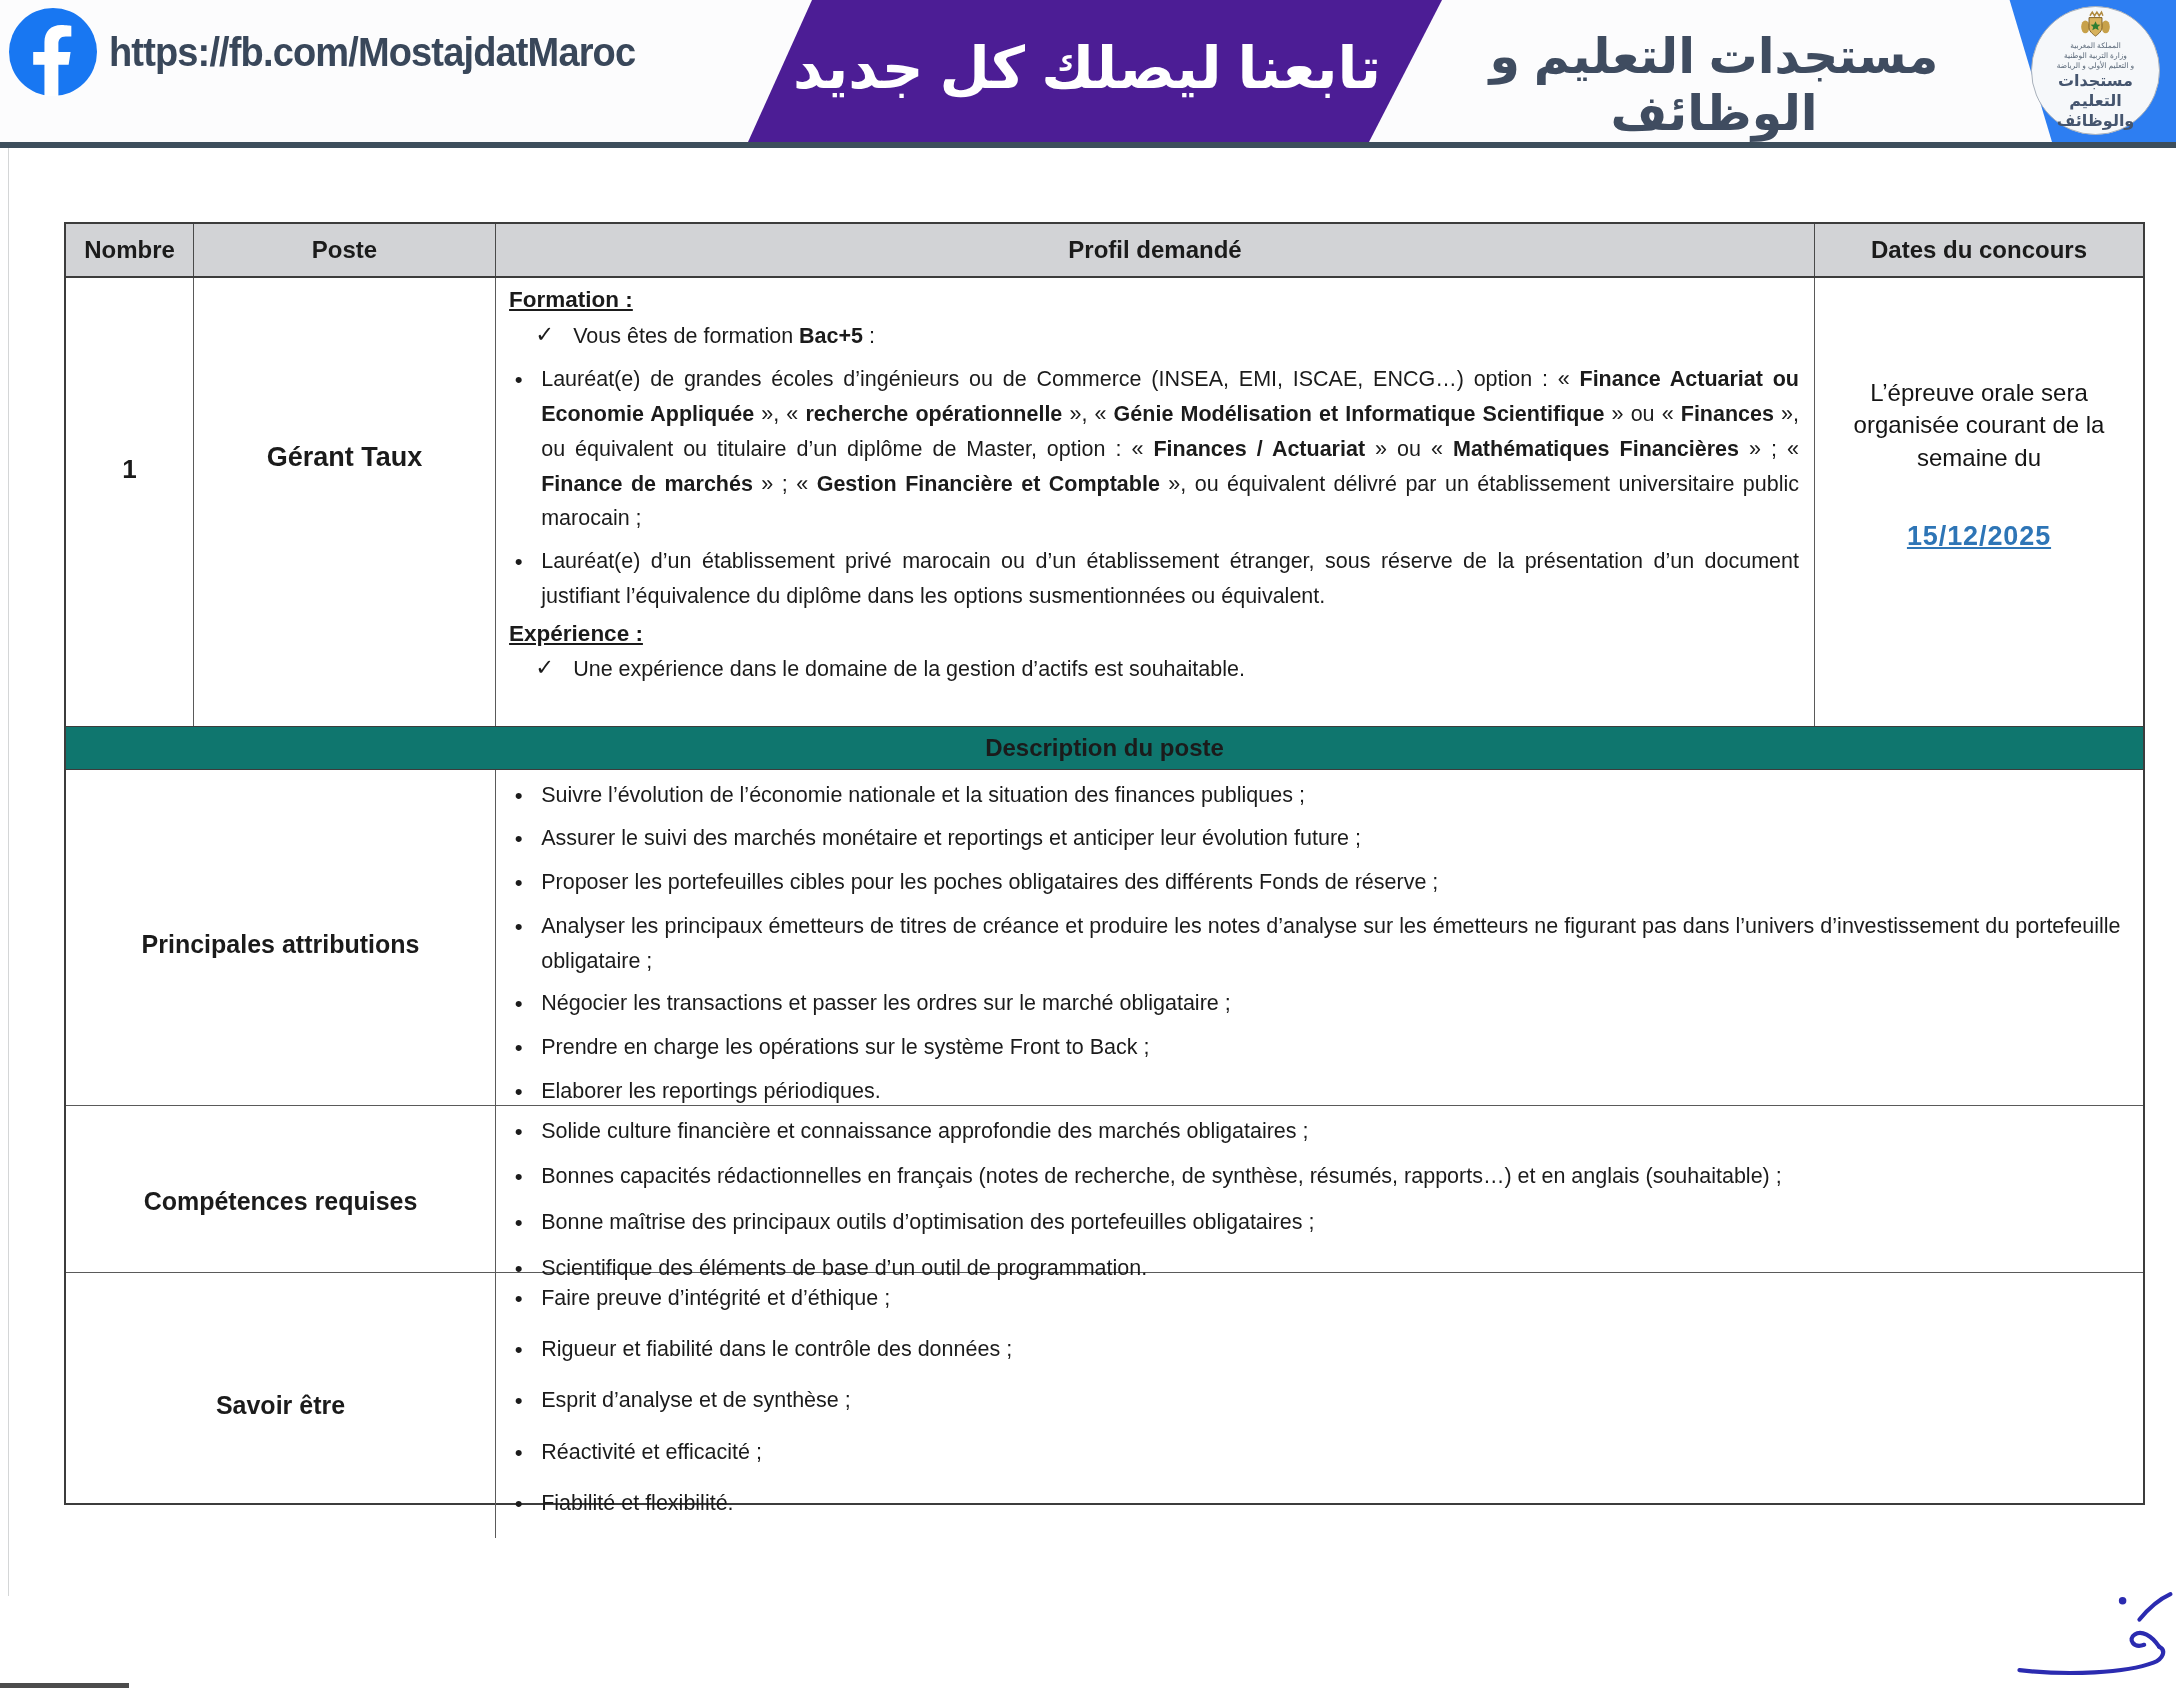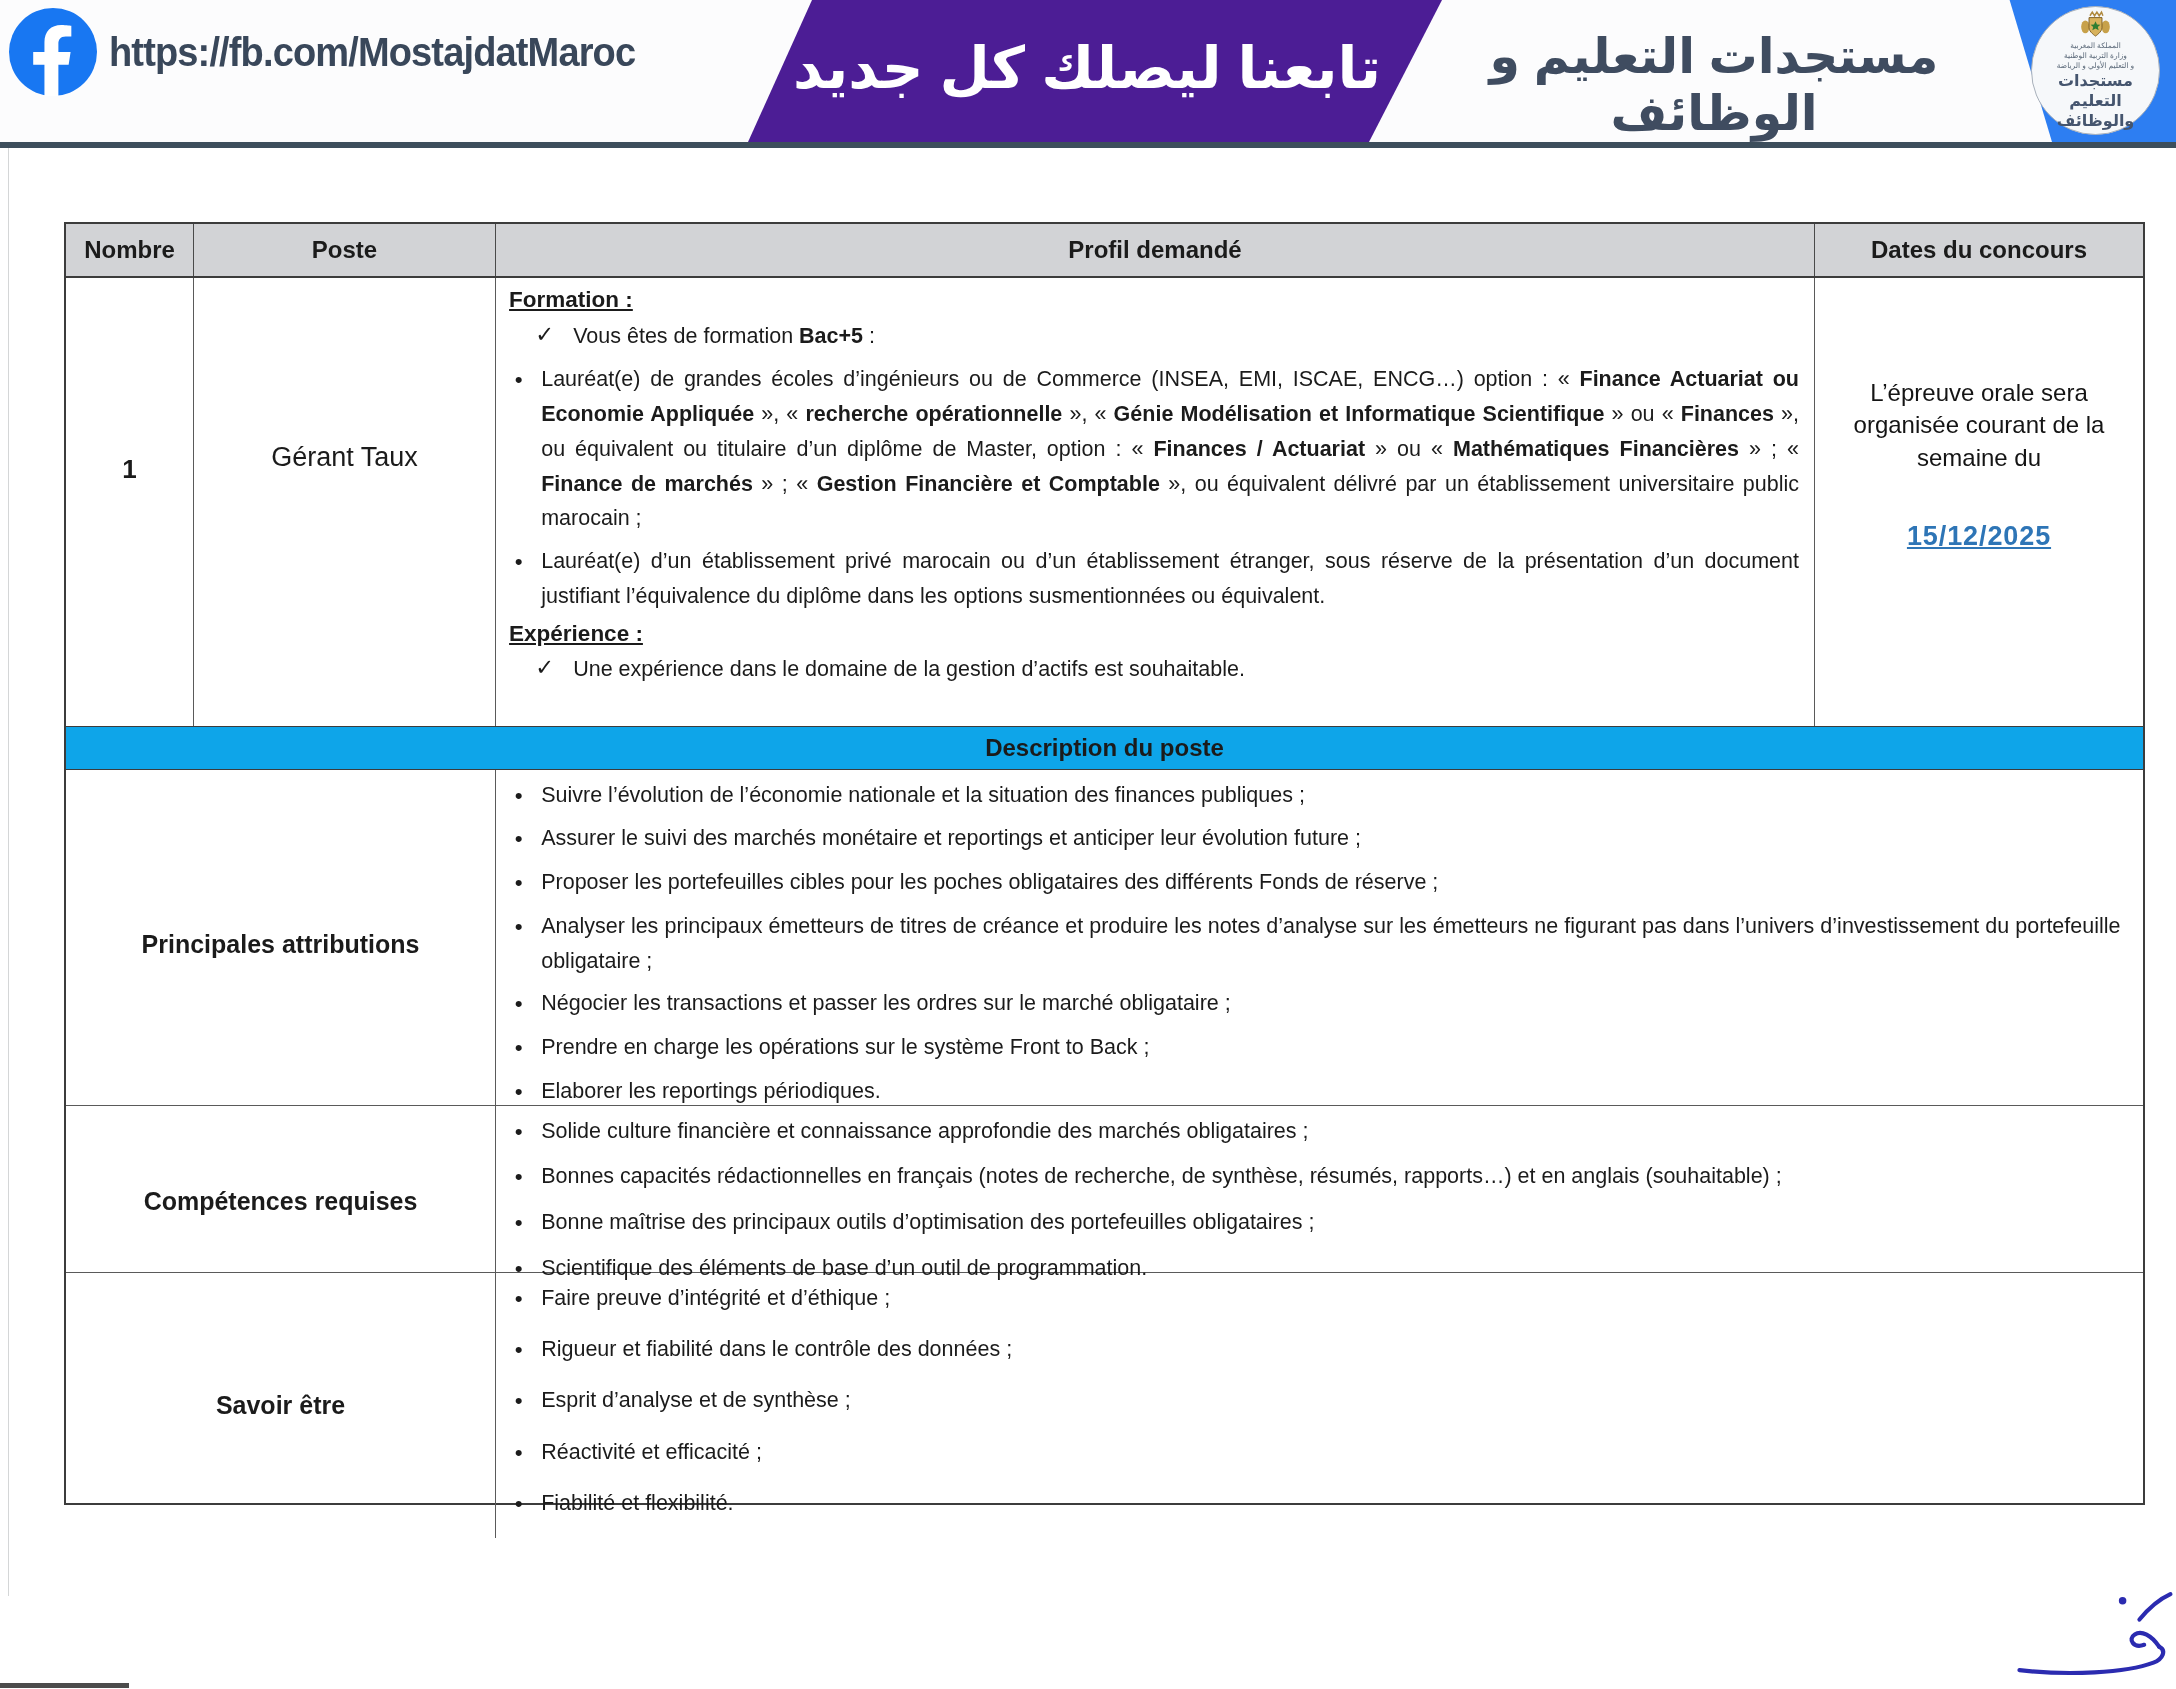--- a/index.html
+++ b/index.html
@@ -35,35 +35,35 @@
   .grid2{display:grid;grid-template-columns:430px 1647px;}
   .thead{height:52px;background:#d2d3d6;border-bottom:2.8px solid #3c3c3c;}
   .th{display:flex;align-items:center;justify-content:center;font-weight:bold;font-size:24px;
       border-right:0.9px solid #4a4a4a;box-sizing:border-box;}
   .th:last-child{border-right:none;}
   .mainrow{height:448px;}
   .cell{border-right:0.9px solid #5a5a5a;box-sizing:border-box;overflow:hidden;}
   .cell:last-child{border-right:none;}
   .cell-center{display:flex;align-items:center;justify-content:center;}
   .nombre{font-size:26px;font-weight:bold;padding-bottom:66px;}
-  .poste{font-size:27px;font-weight:normal;padding-bottom:90px;}
+  .poste{font-size:27px;font-weight:bold;padding-bottom:90px;}
   .cell-profil{padding:7.5px 15px 0 11.2px;}
   .sec-title{font-weight:bold;text-decoration:underline;font-size:22.5px;margin:1.9px 0 7.5px 1.9px;}
   .check{display:flex;margin-bottom:11.2px;}
   .ck{flex:0 0 66px;padding-left:28px;font-size:22.5px;box-sizing:border-box;}
   .ctxt{flex:1;line-height:1.4;}
   .bullets .bullet{display:flex;margin-bottom:7.5px;}
   .bullets .dot{flex:0 0 34px;padding-left:7.5px;font-size:22.5px;box-sizing:border-box;line-height:1.62;}
   .bullets .btxt{flex:1;text-align:justify;line-height:1.62;}
   .cell-dates{display:flex;flex-direction:column;align-items:center;justify-content:center;
               padding:0 20.6px 75px;text-align:center;}
   .dates-text{font-size:24px;line-height:1.35;color:#141414;}
   .dates-date{margin-top:47px;font-size:27px;font-weight:bold;color:#2e75b6;text-decoration:underline;
               letter-spacing:0.9px;}
-  .descband{height:44px;background:#0ea5e9;border-top:1.9px solid #3c3c3c;border-bottom:1.9px solid #3c3c3c;
+  .descband{height:44px;background:#0f766e;border-top:1.9px solid #3c3c3c;border-bottom:1.9px solid #3c3c3c;
             display:flex;align-items:center;justify-content:center;font-weight:bold;font-size:24px;box-sizing:border-box;}
   .descrow{border-bottom:0.9px solid #5a5a5a;}
   .descrow:last-child{border-bottom:none;}
   .row-attr{height:335px;} .row-comp{height:166px;} .row-savoir{height:230px;}
   .dlabel{display:flex;align-items:center;justify-content:center;font-weight:bold;font-size:25px;
           border-right:0.9px solid #5a5a5a;box-sizing:border-box;}
   .dcontent{padding:7.5px 22.5px 0 11.2px;box-sizing:border-box;display:flex;flex-direction:column;justify-content:center;}
   .row-comp .bullet{margin-bottom:9.4px;} .row-savoir .bullet{margin-bottom:15px;}
 
   .signature{position:absolute;left:2012px;top:1582px;width:164px;height:105px;}

